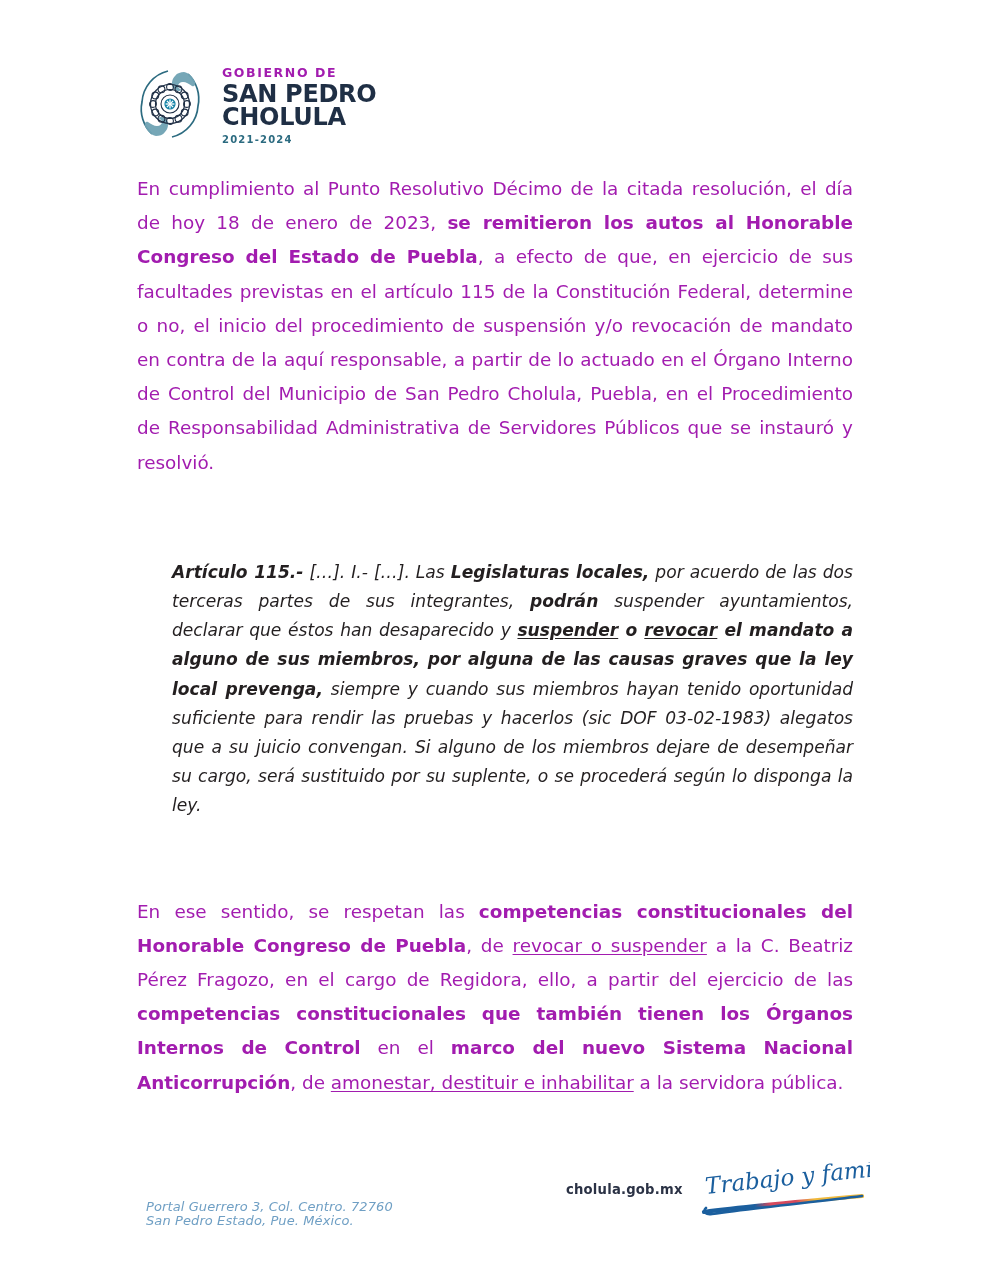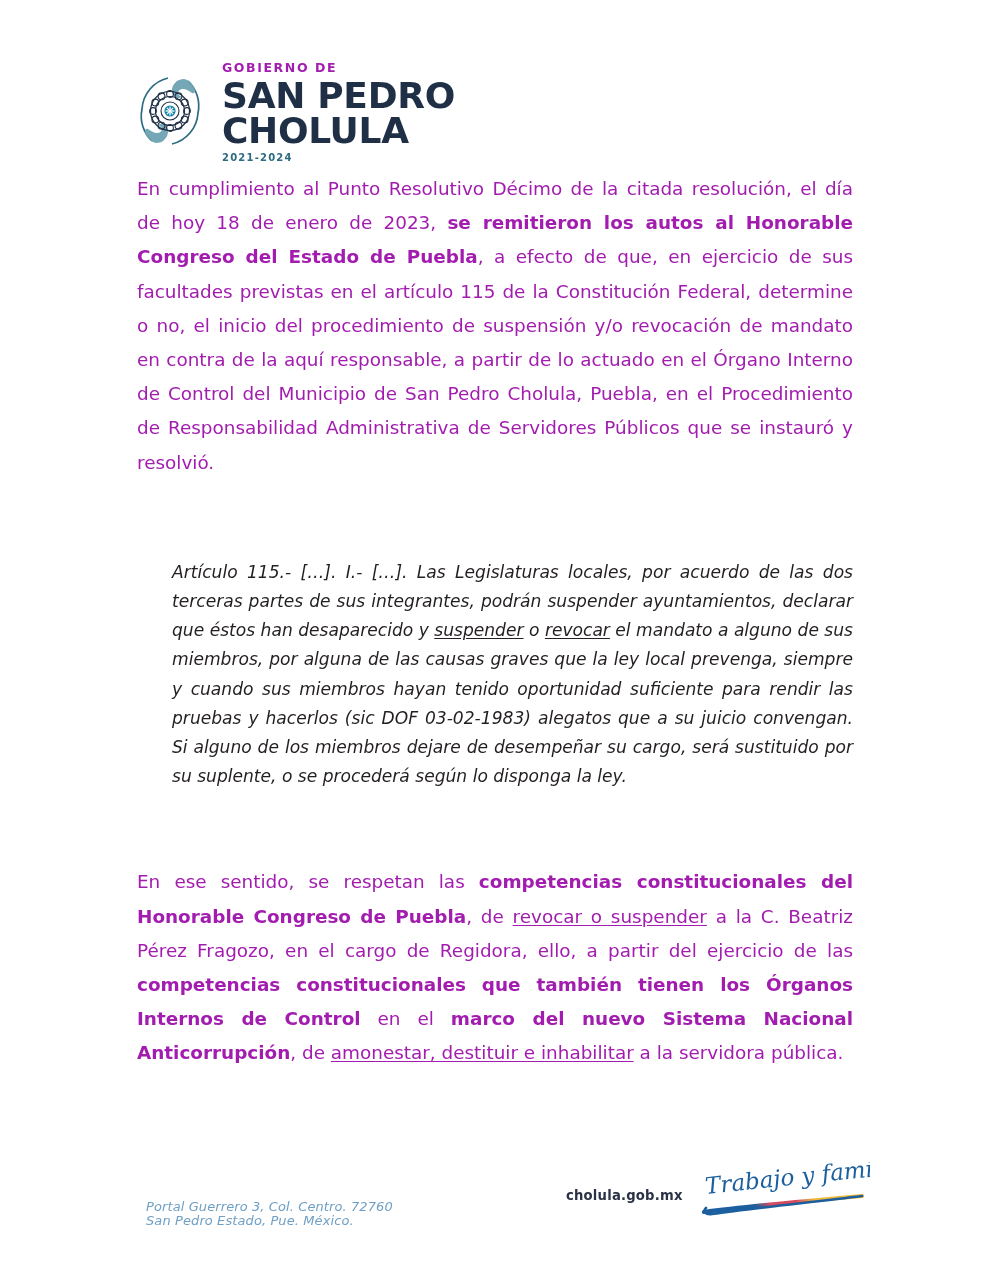--- a/index.html
+++ b/index.html
@@ -46,21 +46,21 @@
   .logo-gobierno {
     font-family: "DejaVu Sans", sans-serif;
     font-size: 12.5px;
     font-weight: 700;
     letter-spacing: 1.6px;
     color: #a21caf;
     margin-bottom: 3px;
   }
   .logo-main {
     font-family: "DejaVu Sans", sans-serif;
-    font-size: 36px;
+    font-size: 24px;
     font-weight: 700;
     letter-spacing: -0.3px;
     color: #1f2f45;
     line-height: 0.98;
   }
   .logo-main .l2 { display: block; }
   .logo-years {
     font-family: "DejaVu Sans", sans-serif;
     font-size: 10px;
     font-weight: 700;
@@ -98,21 +98,21 @@
   p.quote {
     margin: 0;
     font-family: "DejaVu Sans", sans-serif;
     font-style: italic;
     font-size: 17.1px;
     line-height: 29.2px;
     text-align: justify;
     text-justify: inter-word;
     color: #231f20;
   }
-  p.quote b { font-weight: 400; }
+  p.quote b { font-weight: 700; }
   p.quote u { text-decoration: underline; text-underline-offset: 2px; }
 
   .gap-1 { height: 78px; }
   .gap-2 { height: 74px; }
 
   
   .footer {
     position: absolute;
     left: 0;
     right: 0;
@@ -127,21 +127,21 @@
     font-style: italic;
     font-size: 13px;
     line-height: 14.4px;
     color: #6f9fc4;
     letter-spacing: 0.1px;
     margin-top: 32px;
   }
   .footer-url {
     position: absolute;
     left: 566px;
-    top: 28px;
+    top: 22px;
     font-family: "DejaVu Sans", sans-serif;
     font-size: 13.2px;
     font-weight: 700;
     color: #2b3245;
     letter-spacing: 0.2px;
   }
   .footer-slogan {
     position: absolute;
     left: 694px;
     top: 2px;

